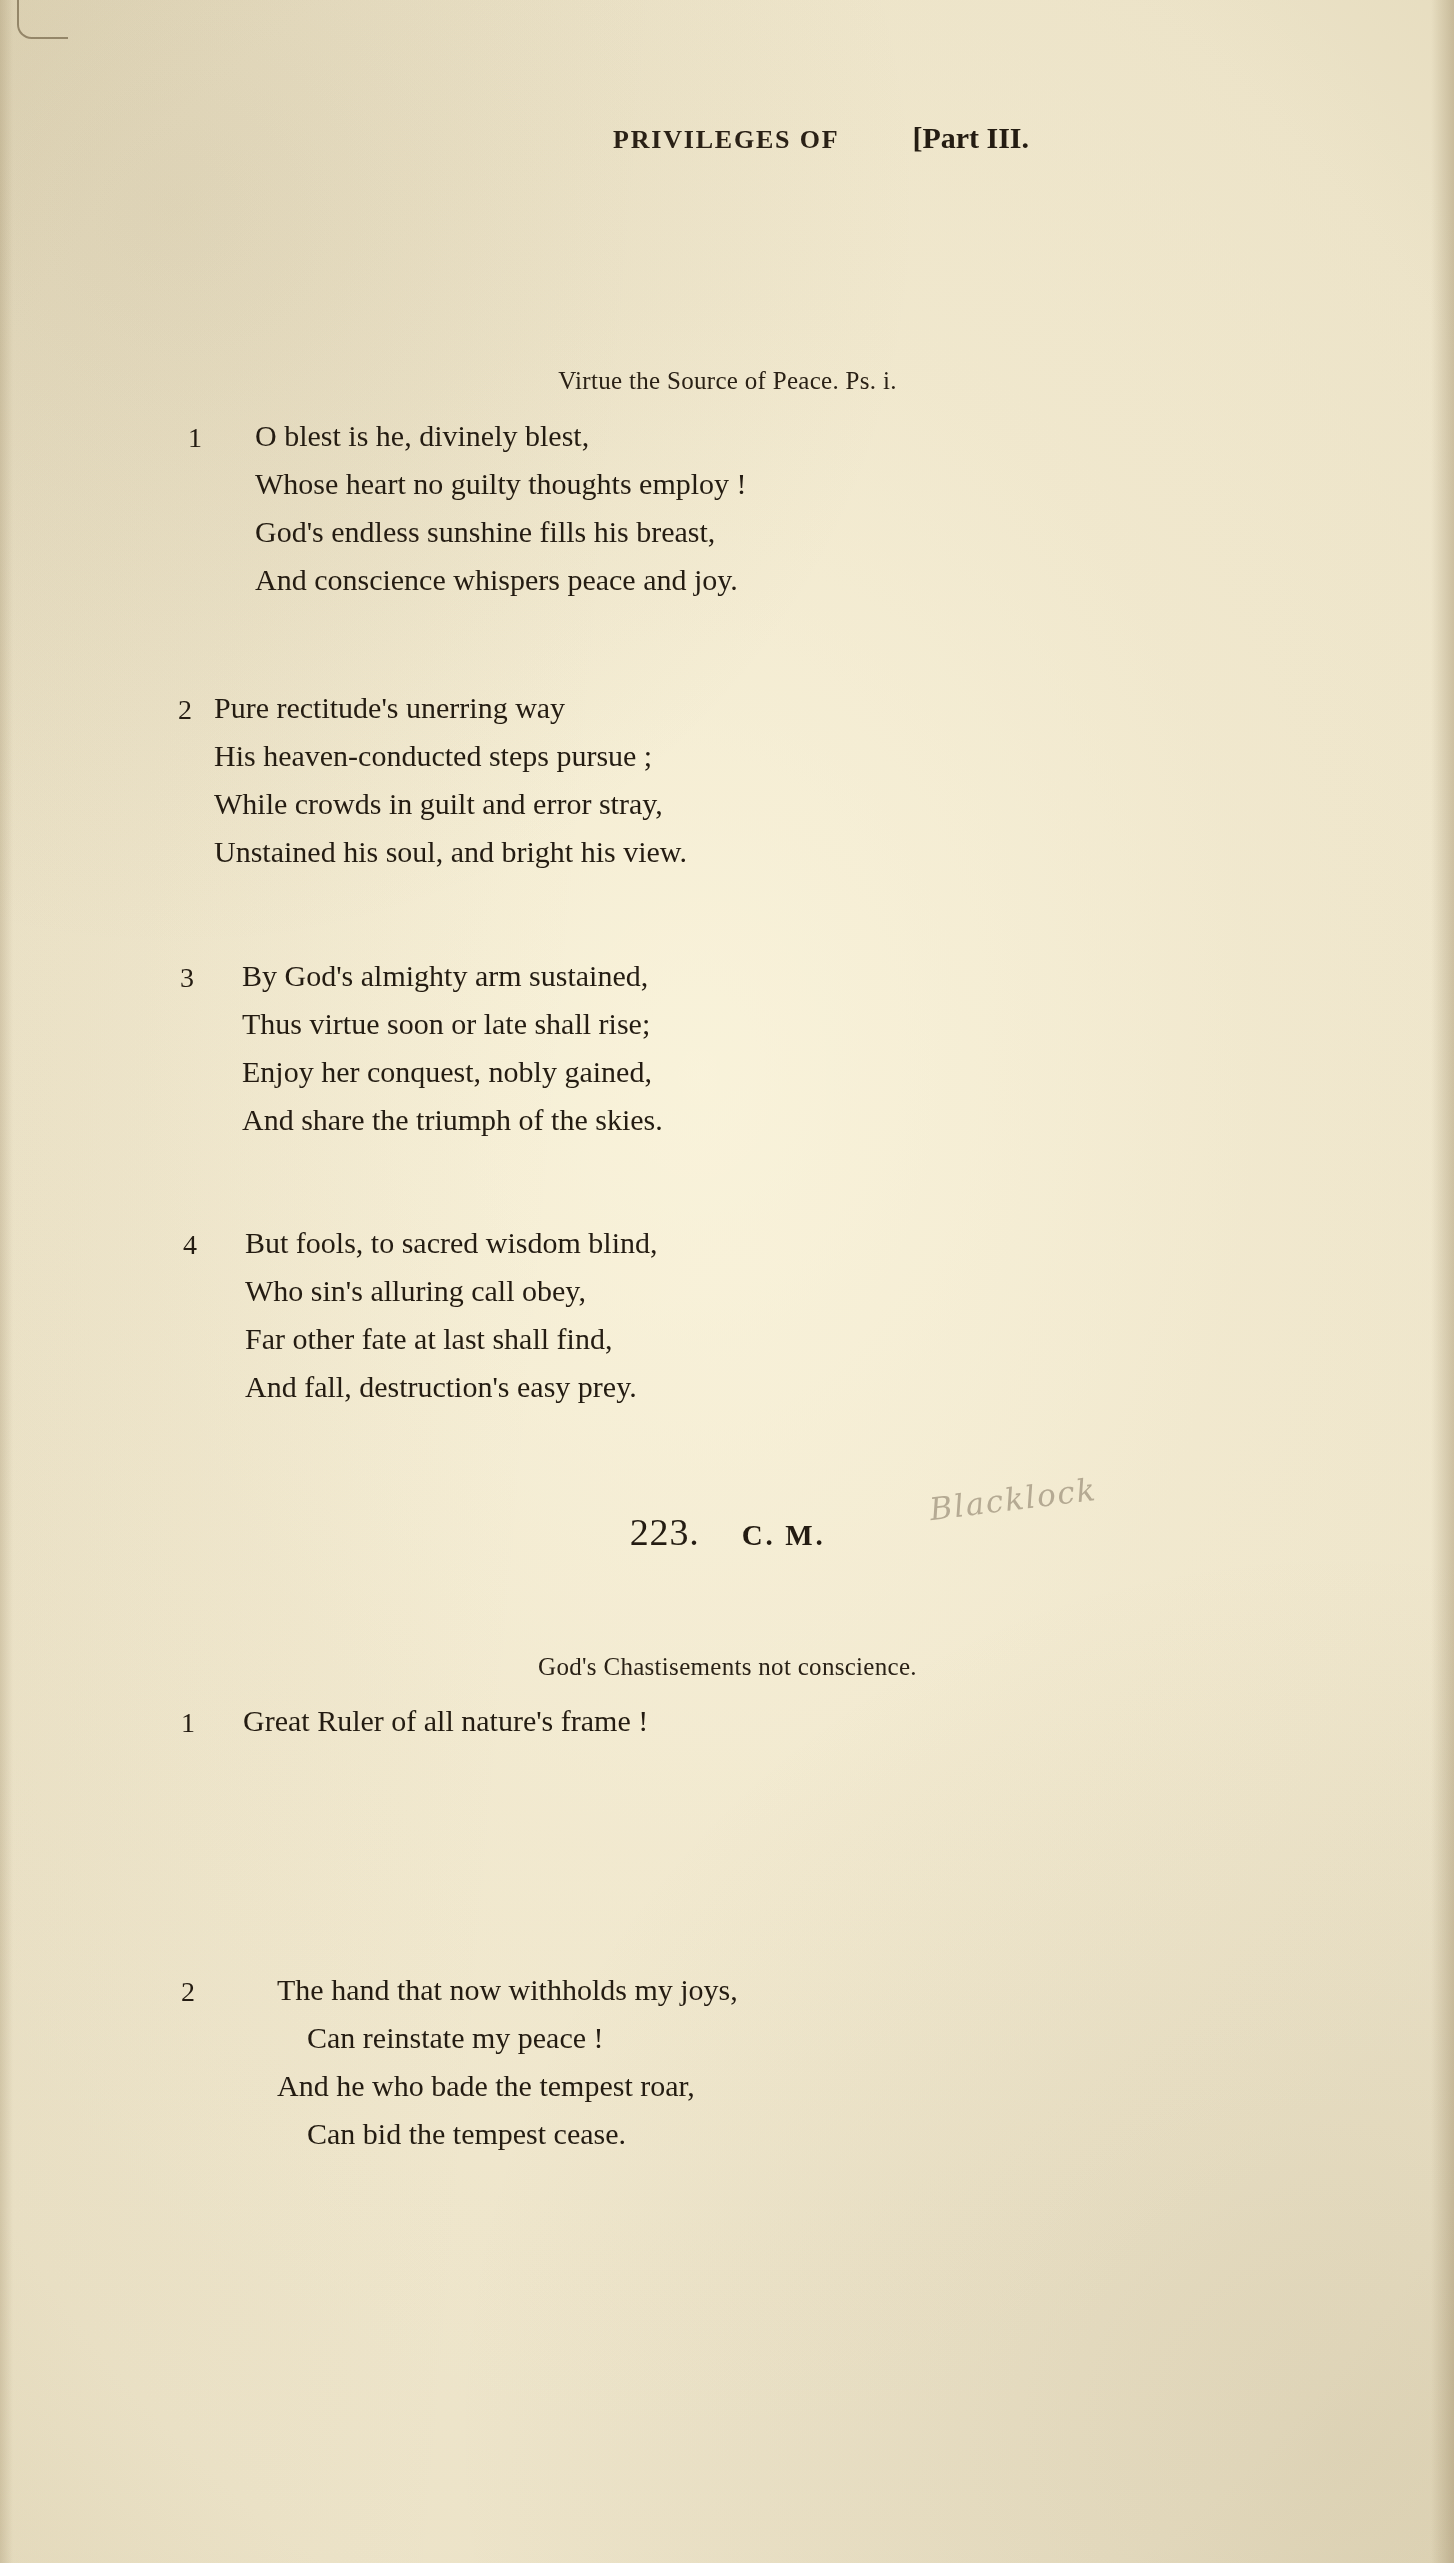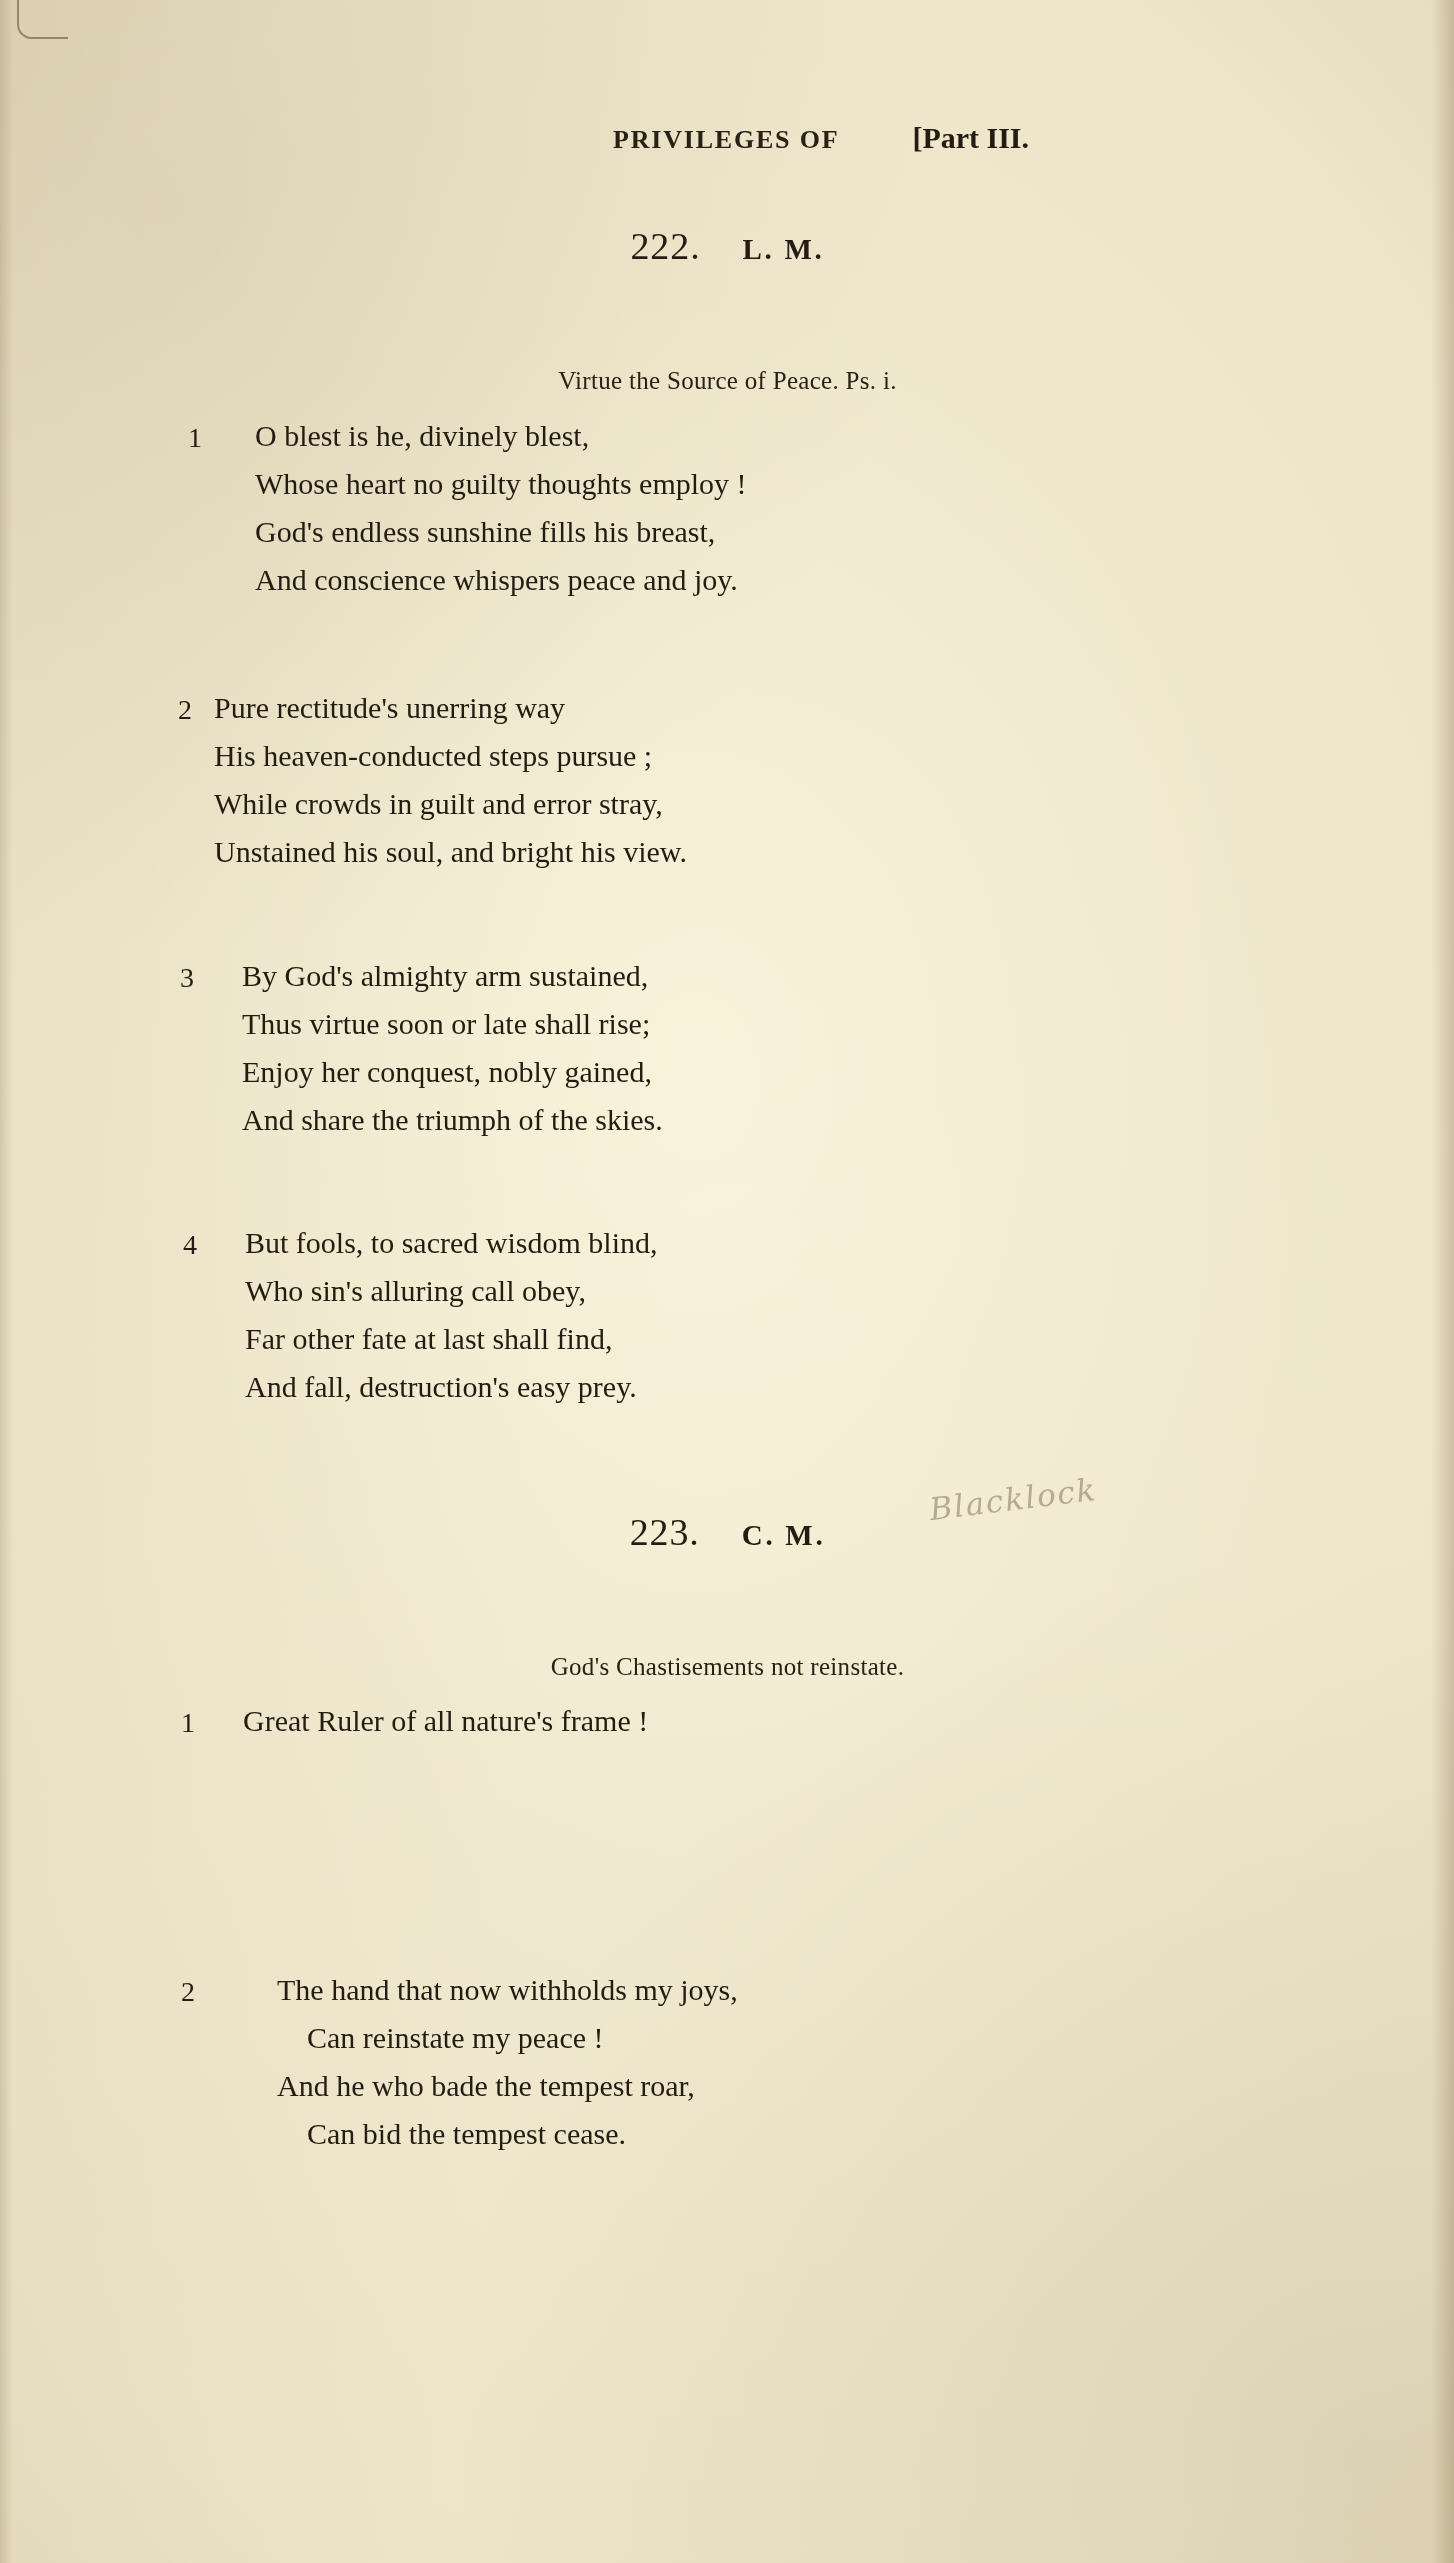--- a/index.html
+++ b/index.html
@@ -157,25 +157,20 @@
 <div class="edge-band2"></div>
 <div class="corner-mark"></div>
 
 <div class="content">
 
   <div class="runhead">
     <span class="rh-title">PRIVILEGES OF</span>
     <span class="rh-part">[Part III.</span>
   </div>
 
-  <div class="hymn" style="top:224px;">
-    <div class="hymn-head">
-      <span class="num">222.</span><span class="meter">L. M.</span>
-    </div>
-  </div>
 
   <div class="hymn-sub" style="position:absolute; left:0; top:343px; width:1455px;">Virtue the Source of Peace. Ps. i.</div>
 
   <div class="stanza" style="position:absolute; left:188px; top:412px; width:1144px;">
     <span class="st-num" style="left:0px; top:1.8px;">1</span>
     <div style="margin-left:67px;">
       <span>O </span><span class="sc">blest</span><span> is he, divinely blest,</span>
       <div class="lines">Whose heart no guilty thoughts employ !
 God's endless sunshine fills his breast,
 And conscience whispers peace and joy.</div>
@@ -213,21 +208,21 @@
   </div>
 
   <div class="hymn" style="top:1510px;">
     <div class="hymn-head">
       <span class="num">223.</span><span class="meter">C. M.</span>
     </div>
   </div>
 
   <div class="pencil" style="left:929px; top:1481px;">Blacklock</div>
 
-  <div class="hymn-sub" style="position:absolute; left:0; top:1629px; width:1455px;">God's Chastisements not reinstate.</div>
+  <div class="hymn-sub" style="position:absolute; left:0; top:1629px; width:1455px;">God's Chastisements not conscience.</div>
 
   <div class="stanza" style="position:absolute; left:181px; top:1697px; width:1144px;">
     <span class="st-num" style="left:0px; top:1.8px;">1</span>
     <div style="margin-left:62px;">
       <span class="sc">Great</span><span> Ruler of all nature's frame !</span>
     </div>
   </div>
 
   <div class="stanza" style="position:absolute; left:181px; top:1966px; width:1144px;">
     <span class="st-num" style="left:0px; top:1.8px;">2</span>

